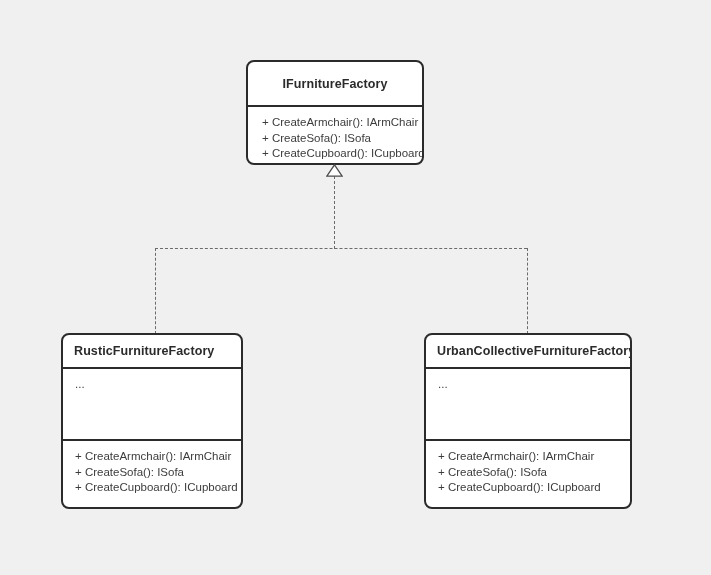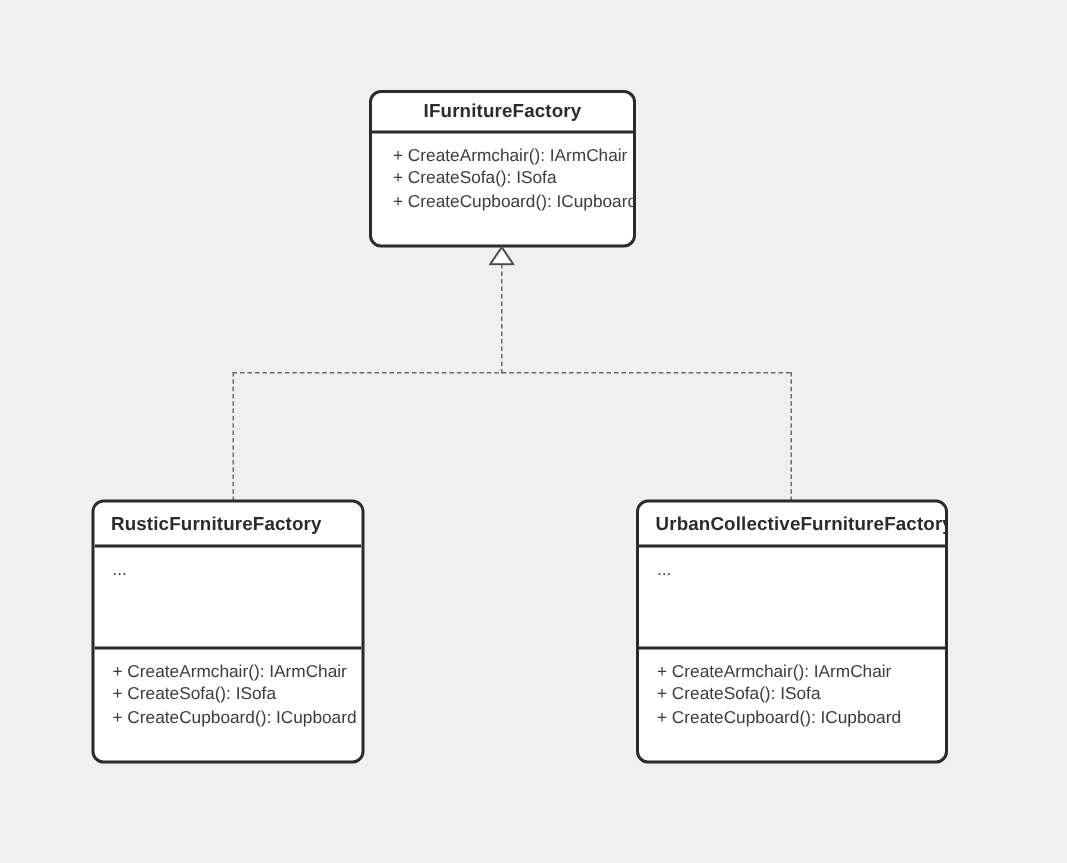--- a/index.html
+++ b/index.html
@@ -48,24 +48,24 @@
     justify-content: flex-start;
     padding-left: 11px;
   }
   .uml-divider {
     height: 0;
     border-top: 2px solid #2b2b2b;
     flex: none;
   }
   .uml-compartment {
     box-sizing: border-box;
-    padding: 8px 0 20px 12px;
+    padding: 8px 0 0 12px;
     display: flex;
     flex-direction: column;
-    justify-content: space-between;
+    justify-content: flex-start;
   }
   .uml-member {
     font-size: 11.5px;
     line-height: 15.5px;
     color: #3c3c3c;
     white-space: nowrap;
   }
   .uml-ellipsis {
     font-size: 11.5px;
     line-height: 15.5px;

